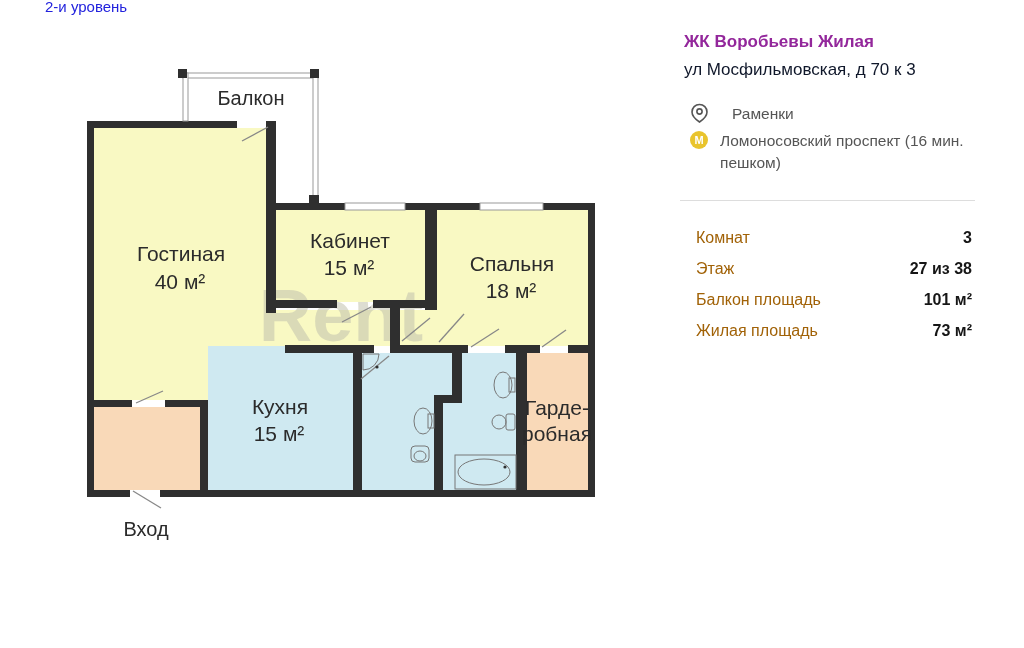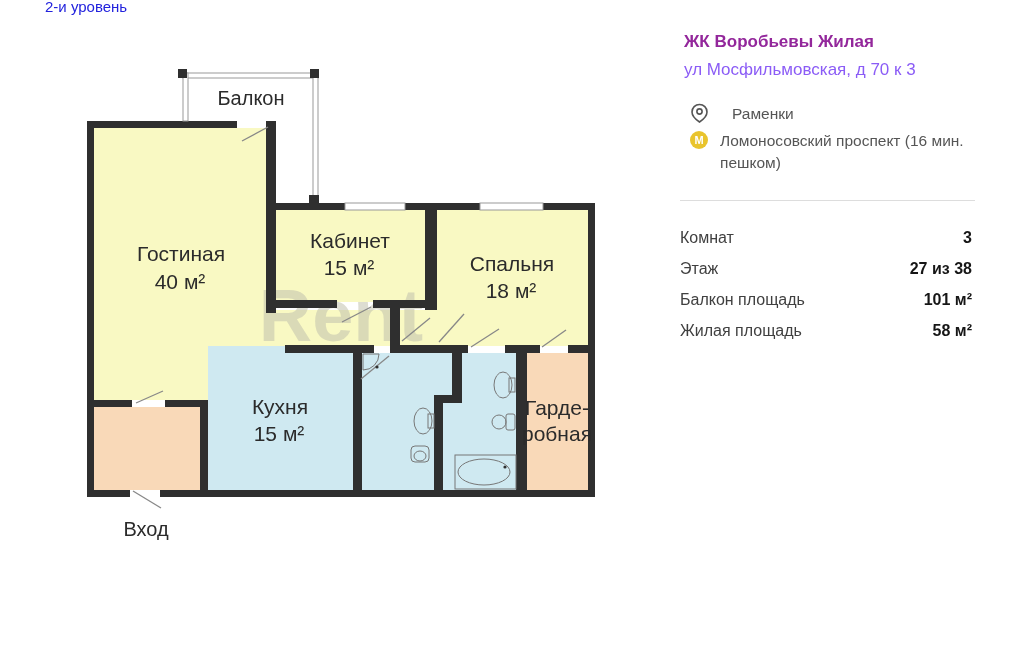--- a/index.html
+++ b/index.html
@@ -5,35 +5,35 @@
   html,body{margin:0;padding:0;background:#ffffff;}
   body{font-family:"Liberation Sans", sans-serif;}
   #stage{position:relative;width:1024px;height:648px;background:#ffffff;overflow:hidden;}
 
   .level-link{position:absolute;left:45px;top:-2px;font-size:15px;color:#2222DD;cursor:pointer;}
 
   #plan-svg{position:absolute;left:0;top:0;}
 
   
   .complex-name{position:absolute;left:684px;top:32px;font-size:17px;font-weight:bold;color:#93279B;}
-  .address{position:absolute;left:684px;top:60px;font-size:17px;color:#8b5cf6;}
+  .address{position:absolute;left:684px;top:60px;font-size:17px;color:#0f172a;}
 
   .loc-row{position:absolute;display:flex;align-items:flex-start;color:#555;font-size:15.5px;}
   .row-district{left:690px;top:103px;gap:12px;}
   .row-metro{left:690px;top:130px;}
   .loc-icon{width:20px;height:20px;flex:0 0 20px;margin-right:10px;position:relative;}
   .metro-badge{width:18px;height:18px;border-radius:50%;background:#E9C42D;color:#fff;
     font-size:11px;font-weight:bold;display:flex;align-items:center;justify-content:center;margin-top:1px;}
   .loc-text{line-height:22px;max-width:252px;}
 
   .divider{position:absolute;left:680px;top:200px;width:295px;border-top:1px solid #ddd;}
 
   .details{position:absolute;left:680px;top:222px;width:292px;}
   .detail-row{display:flex;justify-content:space-between;align-items:center;height:31px;}
-  .detail-label{font-size:16px;color:#404040;}
+  .detail-label{font-size:16px;color:#a16207;margin-left:16px;}
   .detail-value{font-size:16px;font-weight:bold;color:#161616;}
 
   
   text{font-family:"Liberation Sans", sans-serif;fill:#2b2b2b;}
   .room-label{font-size:21px;text-anchor:middle;}
   .small-label{font-size:20px;text-anchor:middle;}
   .watermark{font-size:74px;font-weight:bold;fill:#c2c2ae;opacity:0.55;text-anchor:middle;}
   .wall{fill:#2F2F2F;}
   .thinwall{fill:#ffffff;stroke:#999;stroke-width:1;}
   .leaf{stroke:#888;stroke-width:1.3;fill:none;}
@@ -164,17 +164,17 @@
     <div class="detail-row">
       <span class="detail-label">Этаж</span>
       <span class="detail-value">27 из 38</span>
     </div>
     <div class="detail-row">
       <span class="detail-label">Балкон площадь</span>
       <span class="detail-value">101 м²</span>
     </div>
     <div class="detail-row">
       <span class="detail-label">Жилая площадь</span>
-      <span class="detail-value">58 м²</span>
+      <span class="detail-value">73 м²</span>
     </div>
   </div>
 
 </div>
 
 </body></html>

